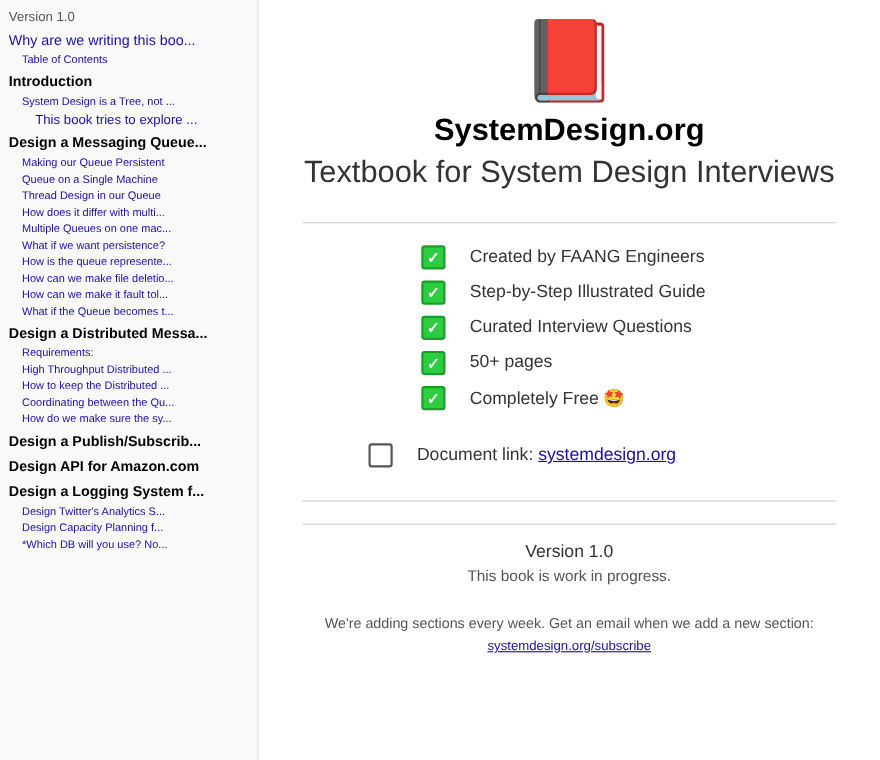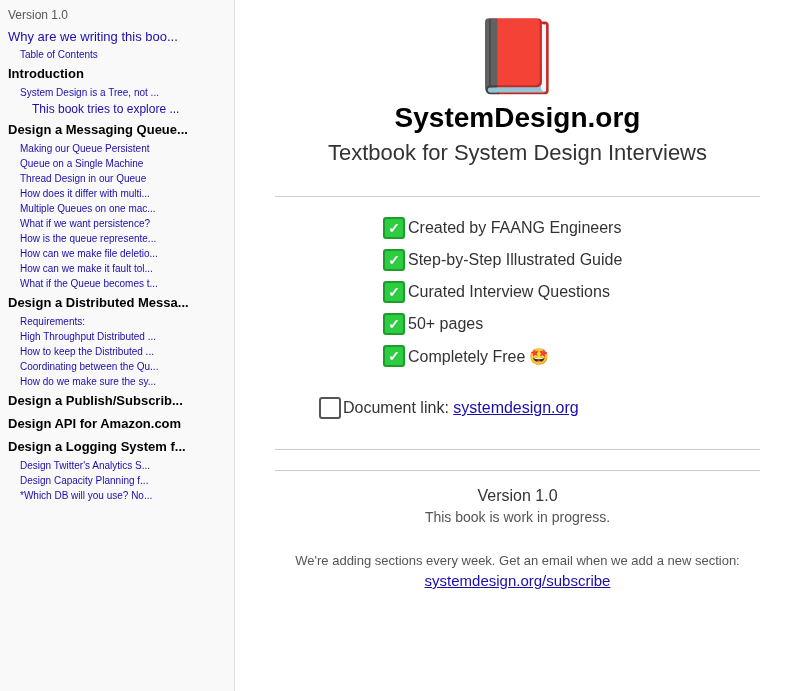--- a/index.html
+++ b/index.html
@@ -90,21 +90,21 @@
     }
 
     .site-title {
       font-size: 28px;
       font-weight: bold;
       color: #000;
       margin-bottom: 6px;
     }
 
     .site-subtitle {
-      font-size: 22px;
+      font-size: 28px;
       color: #333;
       margin-bottom: 20px;
       text-align: center;
     }
 
     .divider {
       width: 100%;
       border: none;
       border-top: 1px solid #ccc;
       margin: 10px 0 20px 0;
@@ -117,21 +117,21 @@
       align-self: flex-start;
       margin-left: 60px;
     }
 
     .features-list li {
       font-size: 16px;
       color: #333;
       margin-bottom: 10px;
       display: flex;
       align-items: center;
-      gap: 3px;
+      gap: 22px;
       padding-left: 48px;
     }
 
     .check-icon {
       display: inline-block;
       width: 22px;
       height: 22px;
       background: #2ecc40;
       border: 2px solid #1a9e29;
       border-radius: 3px;
@@ -145,24 +145,24 @@
       font-weight: bold;
       position: absolute;
       top: 50%;
       left: 50%;
       transform: translate(-50%, -50%);
     }
 
     .doc-link-section {
       display: flex;
       align-items: center;
-      gap: 2px;
+      gap: 22px;
       margin-bottom: 20px;
       align-self: flex-start;
-      margin-left: 44px;
+      margin-left: 60px;
     }
 
     .doc-checkbox {
       width: 22px;
       height: 22px;
       border: 2px solid #555;
       border-radius: 3px;
       background: #fff;
       flex-shrink: 0;
     }
@@ -200,21 +200,21 @@
     .footer-subscribe {
       font-size: 13px;
       color: #555;
       margin-bottom: 4px;
     }
 
     .footer-subscribe-link {
       color: #1a0dab;
       text-decoration: underline;
       cursor: pointer;
-      font-size: 15px;
+      font-size: 12px;
     }
   </style>
 </head>
 <body>
 
 <nav id="sidebar">
   <div class="sidebar-version">Version 1.0</div>
 
 <div class="sidebar-top-link">Why are we writing this boo...</div>
     <div class="sidebar-item">Table of Contents</div>

